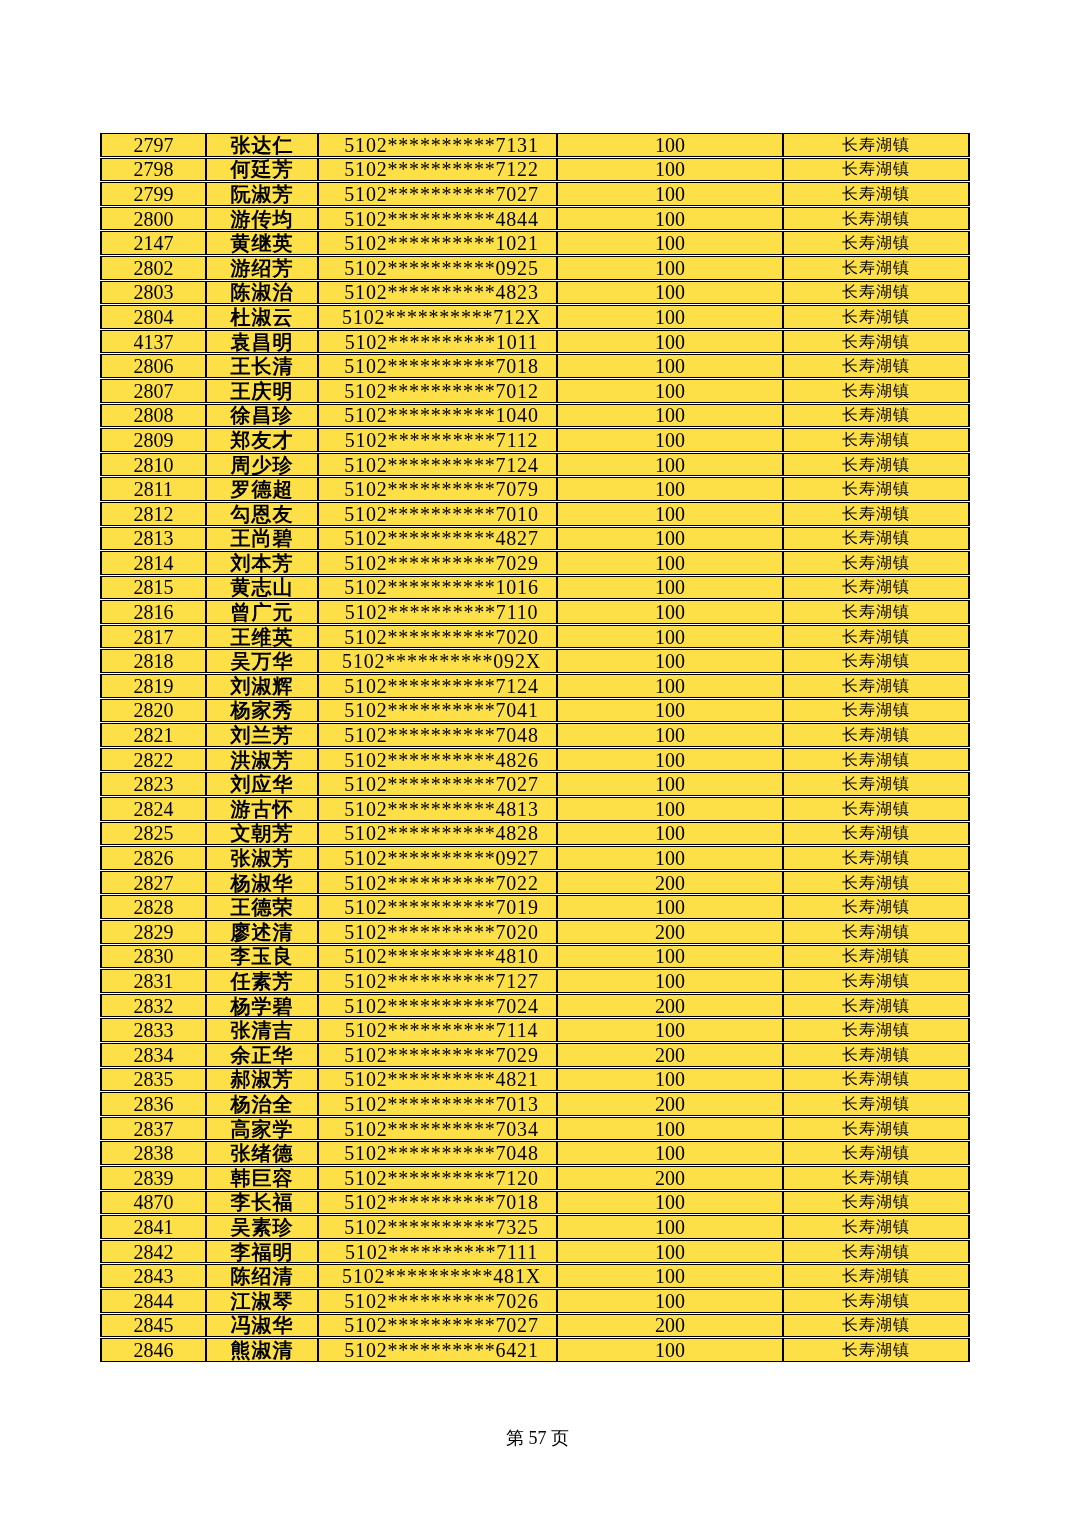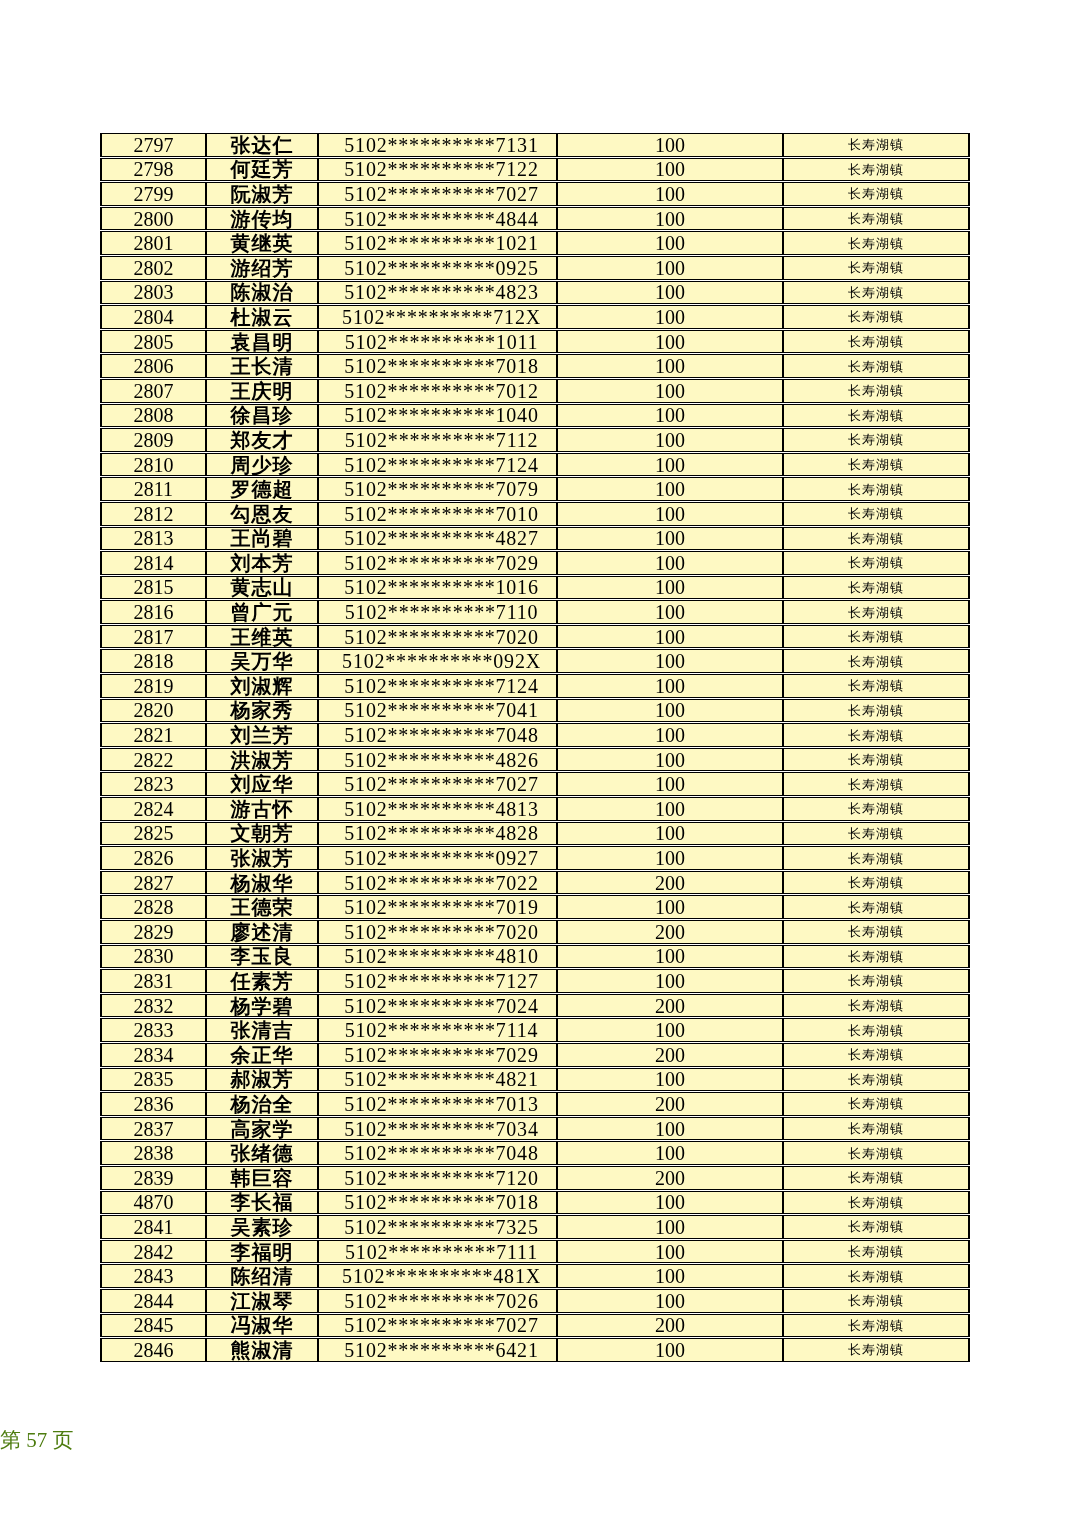--- a/index.html
+++ b/index.html
@@ -26,48 +26,48 @@
     row-gap: 1px; 
   }
   .row {
     display: flex;
     box-sizing: border-box;
     height: 23.6px;
     border-top: 1px solid #000;
     border-bottom: 1px solid #000;
     border-left: 2px solid #000;
     border-right: 2px solid #000;
-    background: #fef9c3;
+    background: #fde047;
   }
   .cell {
     box-sizing: border-box;
     display: flex;
     align-items: center;
     justify-content: center;
     font-size: 20px;
     line-height: 1;
     white-space: nowrap;
     overflow: hidden;
   }
   .cell + .cell {
     border-left: 2px solid #000;
   }
   .c0 { width: 103px; }
   .c1 { width: 112px; letter-spacing: 1px; font-weight: bold; }
   .c2 { width: 239px; letter-spacing: 0.8px; padding-left: 8px; }
   .c3 { width: 226px; }
-  .c4 { flex: 1; font-size: 13px; letter-spacing: 1px; }
+  .c4 { flex: 1; font-size: 16px; letter-spacing: 1px; }
   .page-footer {
     position: absolute;
     top: 1426px;
     left: 0;
     width: 100%;
-    text-align: left;
-    font-size: 21px;
-    color: #4d7c0f;
+    text-align: center;
+    font-size: 18px;
+    color: #000000;
   }
 </style>
 </head>
 <body>
 
 <div class="page">
   <div class="roster-table" id="roster-table">
       <div class="row">
         <div class="cell c0">2797</div>
         <div class="cell c1">张达仁</div>
@@ -90,21 +90,21 @@
         <div class="cell c4">长寿湖镇</div>
       </div>
       <div class="row">
         <div class="cell c0">2800</div>
         <div class="cell c1">游传均</div>
         <div class="cell c2">5102**********4844</div>
         <div class="cell c3">100</div>
         <div class="cell c4">长寿湖镇</div>
       </div>
       <div class="row">
-        <div class="cell c0">2801</div>
+        <div class="cell c0">2147</div>
         <div class="cell c1">黄继英</div>
         <div class="cell c2">5102**********1021</div>
         <div class="cell c3">100</div>
         <div class="cell c4">长寿湖镇</div>
       </div>
       <div class="row">
         <div class="cell c0">2802</div>
         <div class="cell c1">游绍芳</div>
         <div class="cell c2">5102**********0925</div>
         <div class="cell c3">100</div>
@@ -118,21 +118,21 @@
         <div class="cell c4">长寿湖镇</div>
       </div>
       <div class="row">
         <div class="cell c0">2804</div>
         <div class="cell c1">杜淑云</div>
         <div class="cell c2">5102**********712X</div>
         <div class="cell c3">100</div>
         <div class="cell c4">长寿湖镇</div>
       </div>
       <div class="row">
-        <div class="cell c0">2805</div>
+        <div class="cell c0">4137</div>
         <div class="cell c1">袁昌明</div>
         <div class="cell c2">5102**********1011</div>
         <div class="cell c3">100</div>
         <div class="cell c4">长寿湖镇</div>
       </div>
       <div class="row">
         <div class="cell c0">2806</div>
         <div class="cell c1">王长清</div>
         <div class="cell c2">5102**********7018</div>
         <div class="cell c3">100</div>

